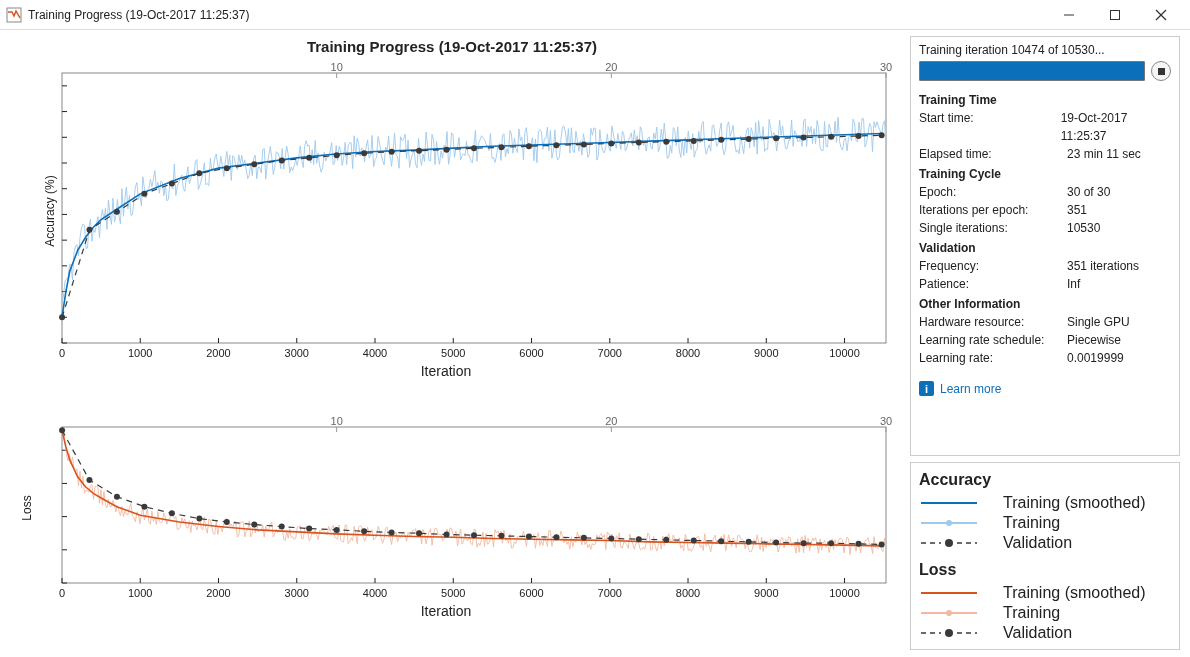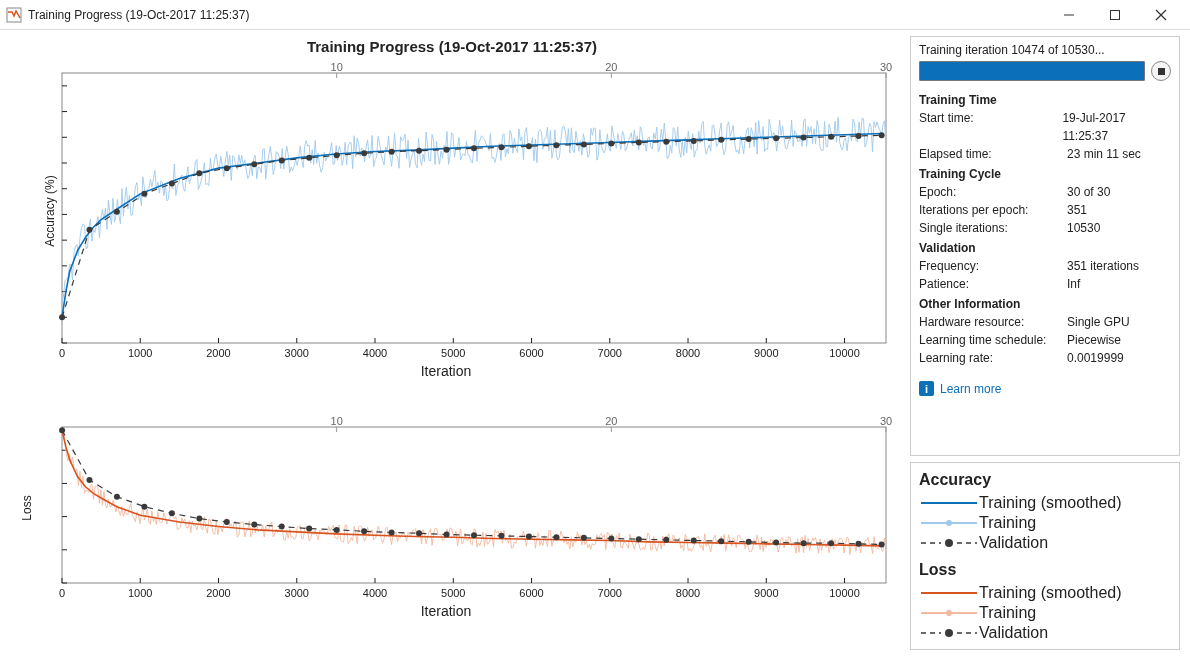--- a/index.html
+++ b/index.html
@@ -26,21 +26,21 @@
   .progressrow{ display:flex; align-items:center; gap:6px; margin-bottom:8px;}
   .progressbar{ flex:1; height:18px; background:#0b6fba; border:1px solid #777; border-radius:1px;}
   .stopbtn{ width:18px;height:18px;border:1px solid #888;border-radius:50%;display:flex;align-items:center;justify-content:center;background:#f5f5f5;cursor:pointer;}
   .stopbtn .sq{width:7px;height:7px;background:#333;}
   .sect-title{ font-weight:bold; margin-top:4px; margin-bottom:2px;}
   .kv{ display:flex; line-height:18px;gap:16px;}
   .kv .k{ width:132px;}
   .learn{ margin-top:14px; display:flex; align-items:center; gap:6px; color:#0b6fba; cursor:pointer;}
   .learn .i{ width:15px;height:15px;background:#0b6fba;color:#fff;font-weight:bold;display:flex;align-items:center;justify-content:center;border-radius:2px;font-size:11px;}
   .legendtitle{font-weight:bold;margin:2px 0 4px 0;}
-  .legrow{display:flex;align-items:center;gap:0;height:20px;}
+  .legrow{display:flex;align-items:center;gap:24px;height:20px;}
   .legswatch{width:60px;height:14px;}
 </style>
 </head>
 <body>
 
 <div class="titlebar">
   <span class="icon">
     <svg viewBox="0 0 16 16">
         <rect x="1" y="1" width="14" height="14" fill="#fff" stroke="#888"></rect>
         <polyline points="2,5 6,5 8,9 10,4 14,11" fill="none" stroke="#d9531e" stroke-width="1.5"></polyline>
@@ -286,21 +286,21 @@
       <div class="progressrow">
         <div class="progressbar"></div>
         <div class="stopbtn">
             <div class="sq"></div>
           </div>
       </div>
 
       <div class="sect-title">Training Time</div>
       <div class="kv">
           <span class="k">Start time:</span>
-          <span>19-Jul-2017 11:25:37</span>
+          <span>19-Oct-2017 11:25:37</span>
         </div>
       <div class="kv">
           <span class="k">Elapsed time:</span>
           <span>23 min 11 sec</span>
         </div>
 
       <div class="sect-title">Training Cycle</div>
       <div class="kv">
           <span class="k">Epoch:</span>
           <span>30 of 30</span>
@@ -323,21 +323,21 @@
           <span class="k">Patience:</span>
           <span>Inf</span>
         </div>
 
       <div class="sect-title">Other Information</div>
       <div class="kv">
           <span class="k">Hardware resource:</span>
           <span>Single GPU</span>
         </div>
       <div class="kv">
-          <span class="k">Learning time schedule:</span>
+          <span class="k">Learning rate schedule:</span>
           <span>Piecewise</span>
         </div>
       <div class="kv">
           <span class="k">Learning rate:</span>
           <span>0.0019999</span>
         </div>
 
       <div class="learn">
         <span class="i">i</span>
         <span>Learn more</span>

